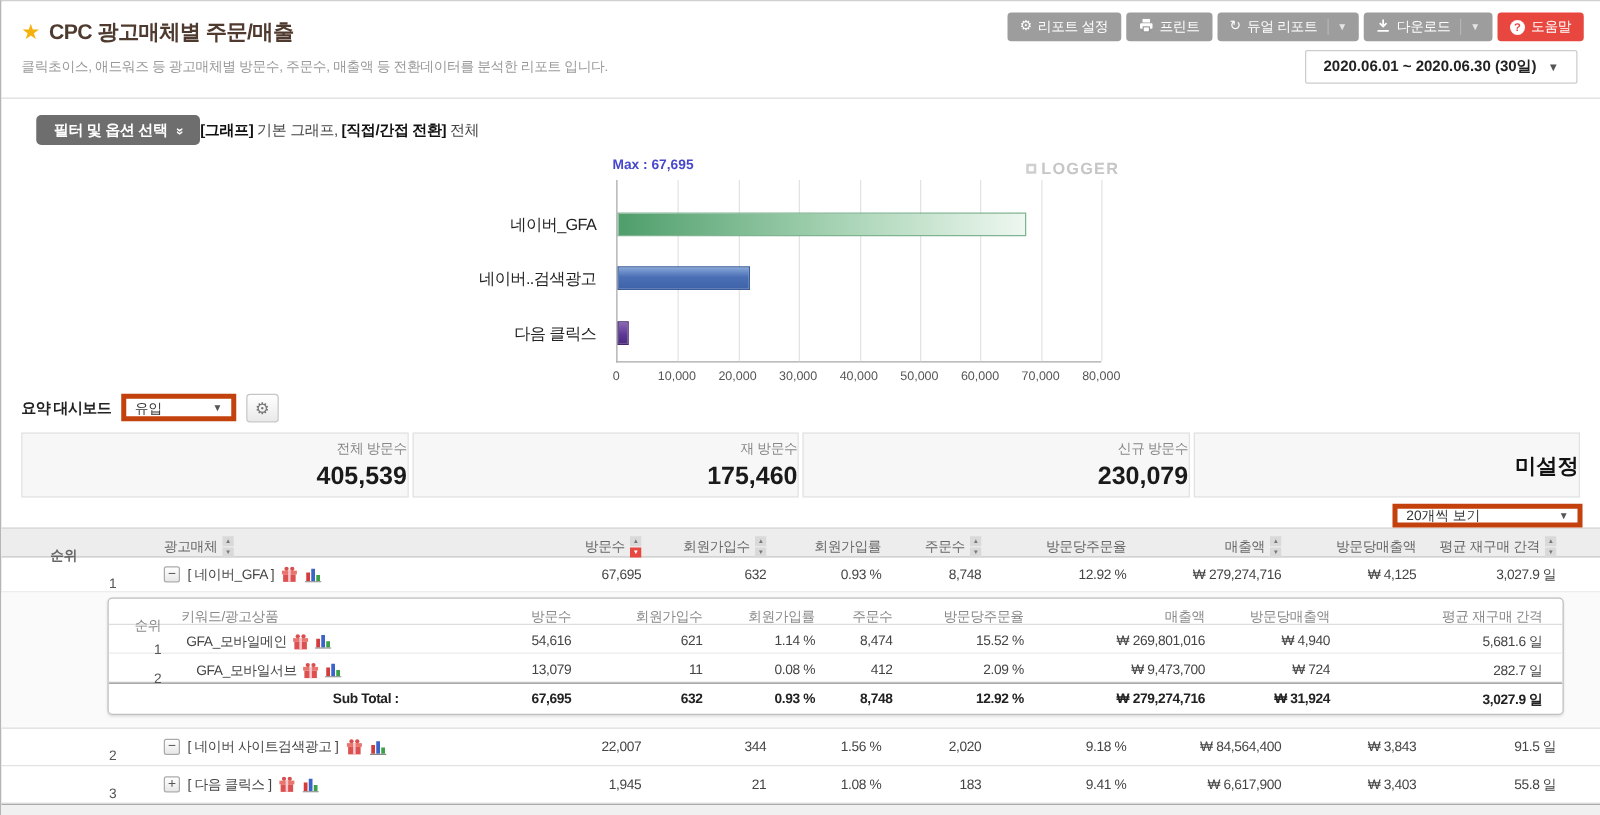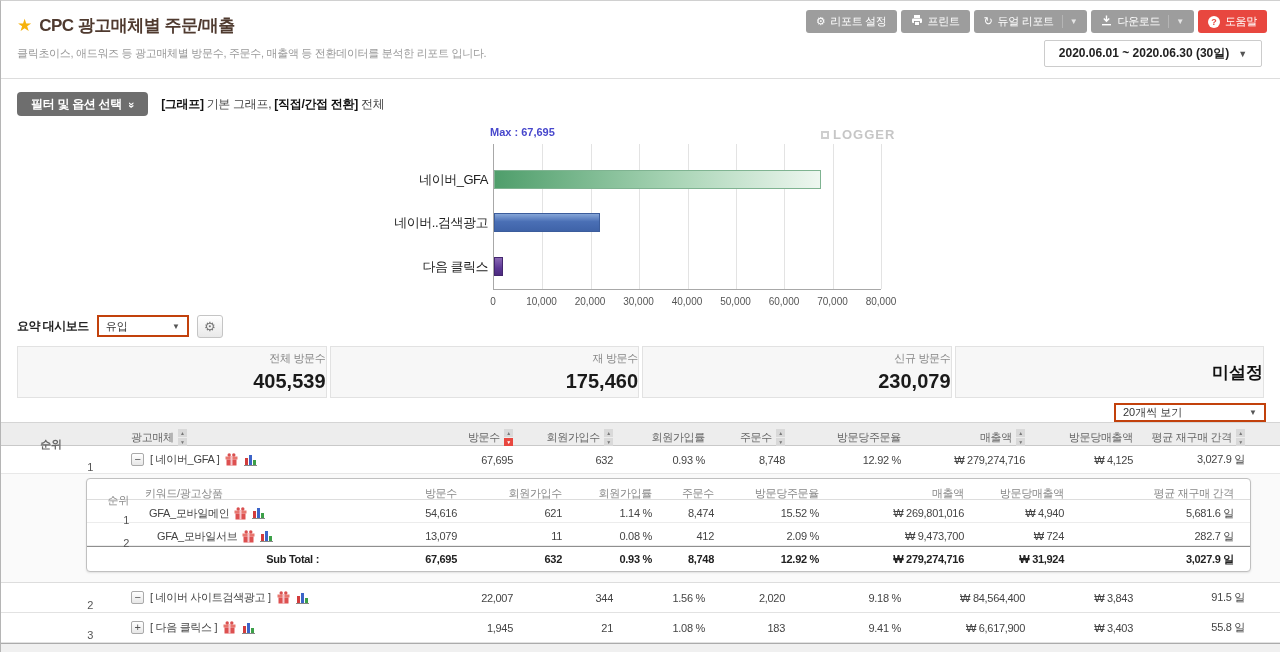--- a/index.html
+++ b/index.html
@@ -16,45 +16,45 @@
   .toolbar { position:absolute; top:9px; right:13px; display:flex; gap:4px; }
   .tbtn { display:flex; align-items:center; gap:5px; background:#9d9d9d; color:#fff; border:none; border-radius:3px; font-size:11px; font-family:inherit; padding:0 10px; height:23px; cursor:pointer; letter-spacing:-0.3px; }
   .tbtn .glyph { font-size:11px; line-height:1; }
   .tbtn .caret { font-size:8px; color:#e5e5e5; border-left:1px solid #b5b5b5; padding-left:7px; margin-left:3px; height:13px; line-height:13px; }
   .tbtn.help { background:#e8473f; }
   .qmark { display:inline-block; width:12px; height:12px; border-radius:50%; background:#fff; color:#e8473f; font-weight:bold; font-size:9px; line-height:12px; text-align:center; font-style:normal; }
   .date-box { position:absolute; top:39px; right:18px; width:218px; height:27px; background:#fff; border:1px solid #ccc; border-radius:2px; display:flex; align-items:center; justify-content:center; gap:9px; font-weight:bold; font-size:12px; color:#222; cursor:pointer; }
   .date-box .caret { font-size:9px; color:#555; font-weight:normal; }
 
   
-  .filter-row { height:32px; display:flex; align-items:center; gap:13px; padding:0 16px; margin-top:9px; }
+  .filter-row { height:32px; display:flex; align-items:center; padding:0 28px; margin-top:9px; }
   .filter-btn { display:flex; align-items:center; gap:8px; background:#6e6e6e; color:#fff; border:none; border-radius:4px; height:24px; padding:0 14px; font-size:12px; font-weight:bold; font-family:inherit; cursor:pointer; letter-spacing:-0.3px; }
   .filter-btn .dchev { display:inline-block; transform:rotate(90deg); font-size:11px; letter-spacing:-2px; }
   .filter-text { font-size:12px; color:#444; letter-spacing:-0.3px; }
   .filter-text b { color:#111; }
 
   
   .chart-section { position:relative; height:192px; }
   .max-label { position:absolute; left:489px; top:6px; font-size:11px; font-weight:bold; color:#4747cc; }
   .watermark { position:absolute; left:820px; top:7px; display:flex; align-items:center; gap:4px; font-size:13px; font-weight:bold; color:#c6c6c6; letter-spacing:1px; }
   .wm-sq { display:inline-block; width:8px; height:8px; border:2px solid #cfcfcf; }
   .plot { position:absolute; left:492px; top:24px; width:388px; height:146px; border-left:1px solid #a8a8a8; border-bottom:1px solid #a8a8a8; }
   .gridline { position:absolute; top:0; bottom:0; width:1px; background:#e3e3e3; z-index:0; }
   .bar { position:absolute; left:0; height:19px; z-index:1; }
   .bar-green { background:linear-gradient(to right,#4f9e6b 0%,#a8d4b5 55%,#eef7f0 100%); border:1px solid #7fb391; }
   .bar-blue { background:linear-gradient(to bottom,#86a6d8 0%,#4a6fb5 45%,#3f63a8 100%); border:1px solid #3c5d9c; }
   .bar-purple { background:linear-gradient(to bottom,#8a68b4 0%,#5c3795 60%,#4c2b7e 100%); border:1px solid #43266e; }
-  .cat-label { position:absolute; left:263px; width:224px; text-align:right; font-size:13px; color:#222; line-height:19px; letter-spacing:-0.5px; cursor:pointer; }
+  .cat-label { position:absolute; left:252px; width:224px; text-align:right; font-size:13px; color:#222; line-height:19px; letter-spacing:-0.5px; cursor:pointer; }
   .xaxis { position:absolute; left:492px; top:176px; width:388px; height:14px; }
   .xtick { position:absolute; transform:translateX(-50%); font-size:10px; color:#555; white-space:nowrap; }
 
   
   .summary-head { height:28px; display:flex; align-items:center; gap:8px; padding:0 16px; }
   .summary-label { font-size:12px; font-weight:bold; color:#222; letter-spacing:-0.5px; }
-  .fselect { display:flex; align-items:center; justify-content:space-between; background:#fff; border:2px solid #c2410c; height:22px; padding:0 7px; font-size:11px; color:#333; cursor:pointer; }
+  .fselect { display:flex; align-items:center; justify-content:space-between; background:#fff; border:4px solid #c2410c; height:22px; padding:0 7px; font-size:11px; color:#333; cursor:pointer; }
   .fselect.metric { width:92px; }
   .fselect .fs-caret { font-size:8px; color:#555; }
   .gear-btn { width:26px; height:23px; border:1px solid #c5c5c5; border-radius:3px; background:linear-gradient(#fff,#e9e9e9); color:#777; font-size:13px; line-height:21px; text-align:center; cursor:pointer; padding:0; font-family:inherit; }
   .cards { display:flex; gap:3px; padding:6px 16px 0 16px; height:58px; }
   .card { flex:1; background:#f7f7f7; border:1px solid #e2e2e2; display:flex; flex-direction:column; align-items:flex-end; justify-content:center; gap:4px; }
   .card-label { font-size:11px; color:#888; letter-spacing:-0.3px; }
   .card-value { font-size:20px; font-weight:bold; color:#1a1a1a; }
   .card.unset .card-big { font-size:17px; font-weight:bold; color:#111; }
   .pagesize-row { height:24px; display:flex; justify-content:flex-end; align-items:center; padding:4px 14px 0 0; }
   .fselect.pagesize { width:152px; height:19px; font-size:11px; }

